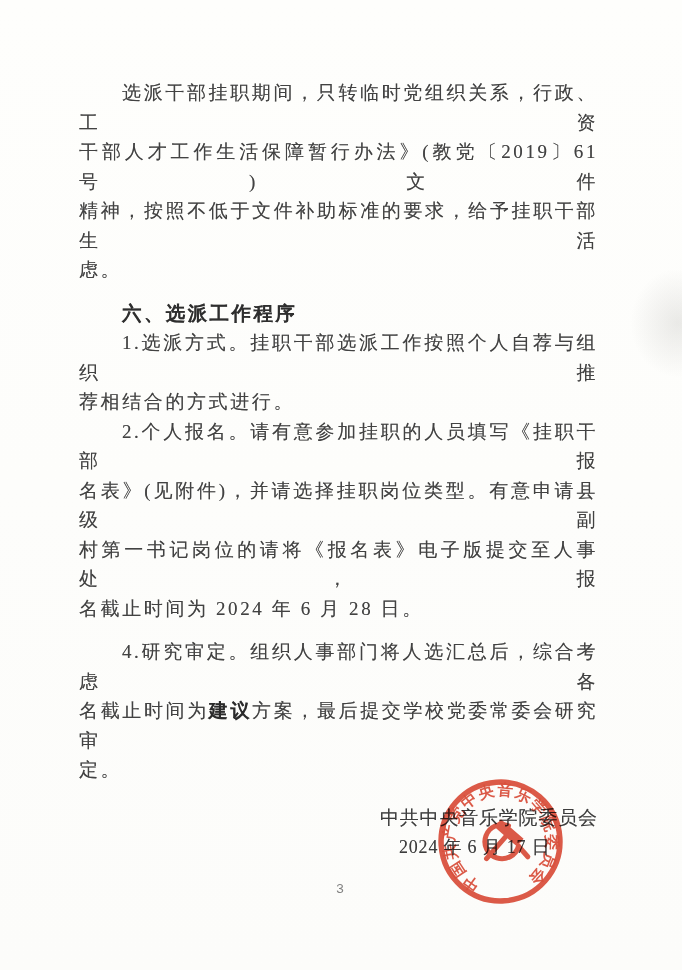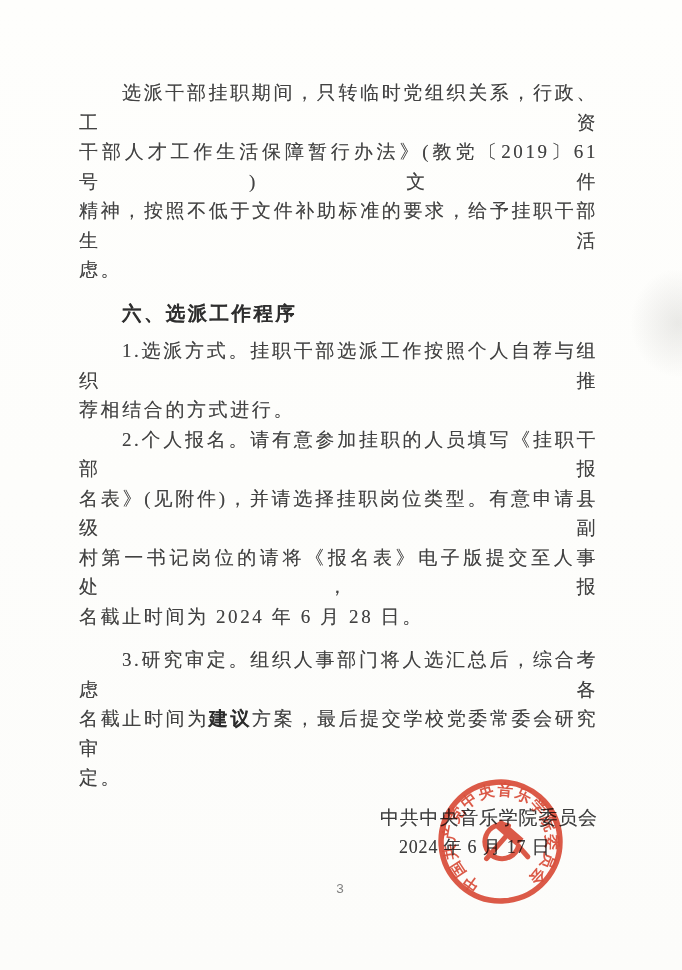--- a/index.html
+++ b/index.html
@@ -21,21 +21,21 @@
   .line{text-align:justify;}
   .line.fill{text-align-last:justify;}
   .line:not(.fill){white-space:pre-wrap;}
   .indent{text-indent:43px;}
   .heading{
     font-weight:bold;color:#2e2e2e;
     font-family:"Liberation Sans","DejaVu Sans",sans-serif;
     font-size:19.5px;letter-spacing:2.4px;
     text-shadow:0 0 0.6px rgba(40,40,40,.55);
   }
-  .h-first{margin-top:14px;margin-bottom:8px;}
+  .h-first{margin-top:14px;margin-bottom:0;}
   .gap-sm{margin-top:0;}
   .gap-md{margin-top:14px;}
   .emph{font-weight:bold;color:#2b2b2b;}
   .sig-org{
     position:absolute;left:380px;top:805px;
     font-size:19px;letter-spacing:0.8px;color:#3d3d3d;
     text-shadow:0 0 0.5px rgba(60,60,60,.45);
   }
   .sig-date{
     position:absolute;left:399px;top:835px;
@@ -64,21 +64,21 @@
       <div class="line fill"><span>干部人才工作生活保障暂行办法》(教党〔2019〕61 号)文件</span></div>
       <div class="line fill"><span>精神，按照不低于文件补助标准的要求，给予挂职干部生活</span></div>
       <div class="line"><span>虑。</span></div>
       <div class="line heading h-first indent"><span>六、选派工作程序</span></div>
       <div class="line indent fill"><span>1.选派方式。挂职干部选派工作按照个人自荐与组织推</span></div>
       <div class="line"><span>荐相结合的方式进行。</span></div>
       <div class="line indent fill gap-sm"><span>2.个人报名。请有意参加挂职的人员填写《挂职干部报</span></div>
       <div class="line fill"><span>名表》(见附件)，并请选择挂职岗位类型。有意申请县级副</span></div>
       <div class="line fill"><span>村第一书记岗位的请将《报名表》电子版提交至人事处，报</span></div>
       <div class="line"><span>名截止时间为 2024 年 6 月 28 日。</span></div>
-      <div class="line indent fill gap-md"><span>3.研究审定。组织人事部门将人选汇总后，综合考虑各</span></div>
+      <div class="line indent fill gap-md"><span>4.研究审定。组织人事部门将人选汇总后，综合考虑各</span></div>
       <div class="line fill"><span>名截止时间为</span><span class="emph">建议</span><span>方案，最后提交学校党委常委会研究审</span></div>
       <div class="line"><span>定。</span></div>
     </div>
 
   <div class="sig-org">中共中央音乐学院委员会</div>
   <div class="sig-date">2024 年 6 月 17 日</div>
 
   <svg class="seal" viewBox="0 0 140 140" xmlns="http://www.w3.org/2000/svg">
     <circle cx="70" cy="70" r="59" fill="none" stroke="#d9432e" stroke-width="5.5" opacity="0.95"></circle>
     <defs>

